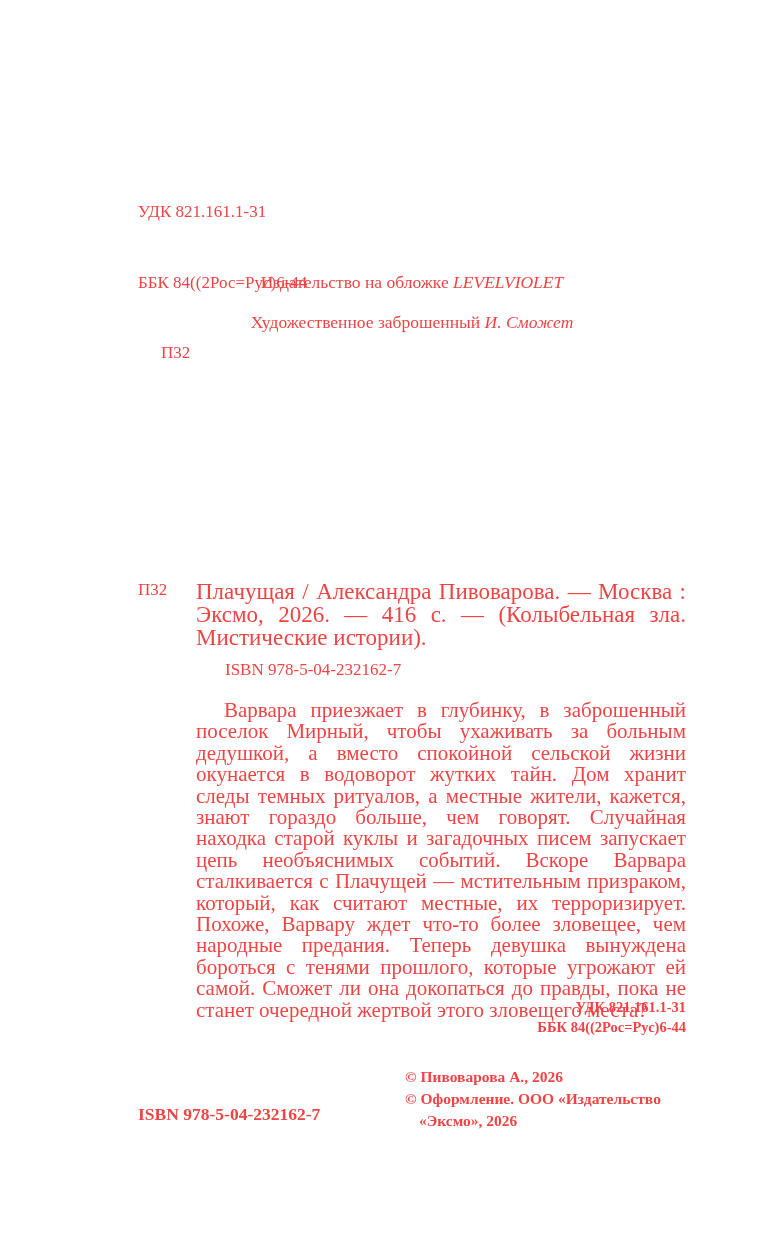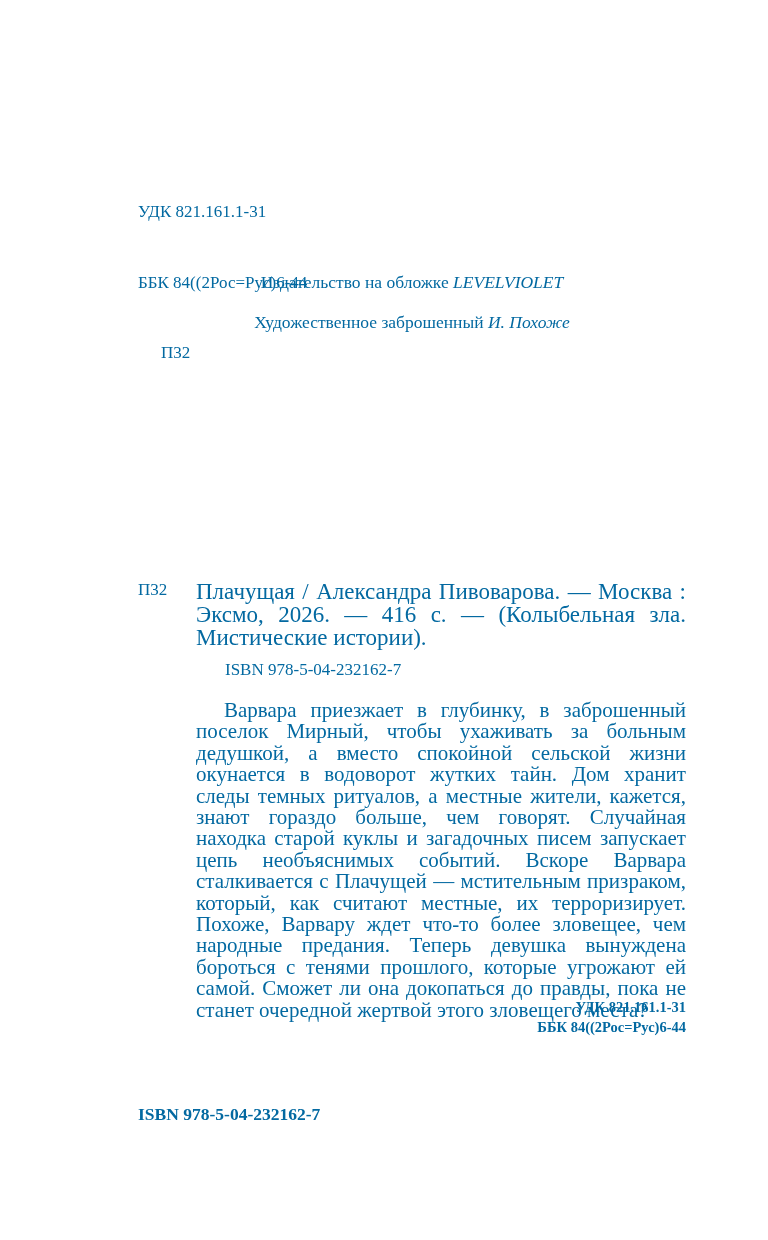--- a/index.html
+++ b/index.html
@@ -5,21 +5,21 @@
   html, body {
     margin: 0;
     padding: 0;
     background: #ffffff;
   }
   .page {
     position: relative;
     width: 768px;
     height: 1240px;
     background: #ffffff;
-    color: #0369a1;
+    color: #ef4444;
     font-family: "Liberation Serif", "DejaVu Serif", serif;
     overflow: hidden;
   }
   .abs { position: absolute; }
 
   .top-codes {
     left: 138px;
     top: 153px;
     font-size: 17px;
     line-height: 23.5px;
@@ -110,33 +110,38 @@
 <div class="page">
 
   <div class="abs top-codes">
     <span class="code-line">УДК 821.161.1-31</span>
     <span class="code-line">ББК 84((2Рос=Рус)6-44</span>
     <span class="code-line code-indent">П32</span>
   </div>
 
   <div class="abs credits">
     <span class="credit-line"><span>Издательство на обложке </span><span class="italic">LEVELVIOLET</span></span>
-    <span class="credit-line"><span>Художественное заброшенный </span><span class="italic">И. Похоже</span></span>
+    <span class="credit-line"><span>Художественное заброшенный </span><span class="italic">И. Сможет</span></span>
   </div>
 
 
   <div class="abs catalog-code">П32</div>
 
   <div class="abs catalog-desc">Плачущая / Александра Пивоварова. — Москва : Эксмо, 2026. — 416 с. — (Колыбельная зла. Мистические истории).</div>
 
   <div class="abs catalog-isbn">ISBN 978-5-04-232162-7</div>
 
   <div class="abs annotation">Варвара приезжает в глубинку, в заброшенный поселок Мирный, чтобы ухаживать за больным дедушкой, а вместо спокойной сельской жизни окунается в водоворот жутких тайн. Дом хранит следы темных ритуалов, а местные жители, кажется, знают гораздо больше, чем говорят. Случайная находка старой куклы и загадочных писем запускает цепь необъяснимых событий. Вскоре Варвара сталкивается с Плачущей — мстительным призраком, который, как считают местные, их терроризирует. Похоже, Варвару ждет что-то более зловещее, чем народные предания. Теперь девушка вынуждена бороться с тенями прошлого, которые угрожают ей самой. Сможет ли она докопаться до правды, пока не станет очередной жертвой этого зловещего места?</div>
 
   <div class="abs bottom-codes">
     <span class="code-line">УДК 821.161.1-31</span>
     <span class="code-line">ББК 84((2Рос=Рус)6-44</span>
   </div>
 
+  <div class="abs copyright">
+    <span class="cr-line">© Пивоварова А., 2026</span>
+    <span class="cr-line">© Оформление. ООО «Издательство</span>
+    <span class="cr-line cr-indent">«Эксмо», 2026</span>
+  </div>
 
   <div class="abs isbn-bottom">ISBN 978-5-04-232162-7</div>
 
 </div>
 
 </body></html>

